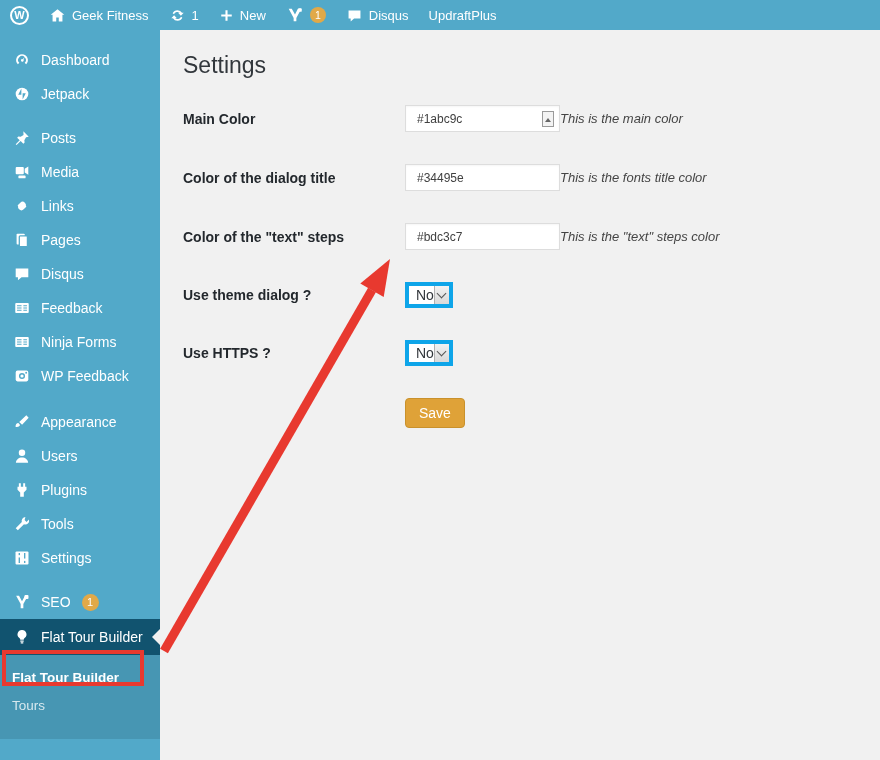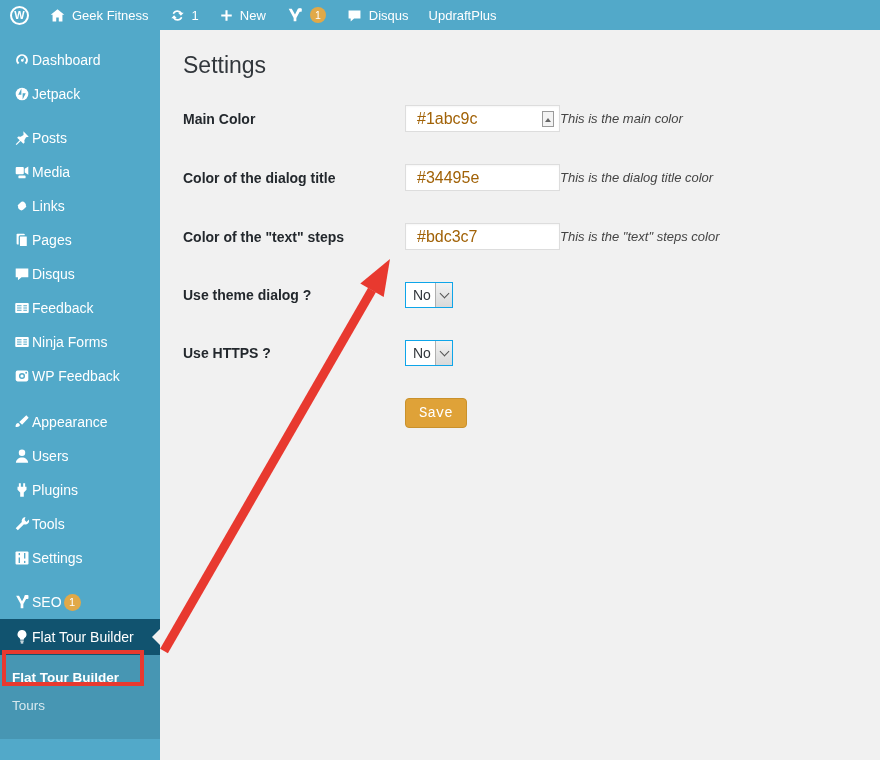--- a/index.html
+++ b/index.html
@@ -16,21 +16,21 @@
           display:flex; align-items:center; justify-content:center;
           font-weight:bold; font-size:11px; color:#fff; }
   .tb-badge { min-width:16px; height:16px; border-radius:50%; background:#e1a948;
               color:#fff; font-size:10.5px; display:flex; align-items:center;
               justify-content:center; padding:0 4px; }
 
   
   .sidebar { position:absolute; left:0; top:30px; width:160px; height:730px;
              background:#52a9c9; z-index:10; }
   .menu { padding-top:13px; }
-  .menu-item { height:34px; display:flex; align-items:center; 
+  .menu-item { height:34px; display:flex; align-items:center; gap:9px;
                padding-left:12px; color:#fff; font-size:14px; cursor:pointer; }
   .menu-item .mi-icon { width:20px; height:20px; display:flex; align-items:center; justify-content:center; flex:0 0 20px; }
   .menu-item svg { width:18px; height:18px; fill:#fff; }
   .menu-item.gap { margin-top:10px; }
   .menu-item.gap2 { margin-top:12px; }
   .menu-item.active { height:36px; background:#11536f; position:relative; }
   .menu-item.active::after { content:""; position:absolute; right:0; top:50%;
       margin-top:-8px; border:8px solid transparent; border-right-color:#f1f1f1; }
   .mi-badge { min-width:17px; height:17px; border-radius:50%; background:#e1a948;
               color:#fff; font-size:11px; display:flex; align-items:center;
@@ -42,40 +42,40 @@
 
   
   .content { position:absolute; left:160px; top:30px; width:720px; height:730px;
              background:#f1f1f1; padding:22px 0 0 23px; }
   h1.page-title { font-size:23px; font-weight:400; color:#32373c; margin-bottom:26px; }
   .row { display:flex; align-items:center; margin-bottom:32px; }
   .row-label { width:222px; font-size:14px; font-weight:bold; color:#23282d; flex:0 0 222px; }
   .row-field { display:flex; align-items:center; }
   .input-wrap { position:relative; }
   .input-wrap input { width:155px; height:27px; border:1px solid #ddd; background:#fff;
-      padding:0 24px 0 11px; font-size:16px; color:#a16207;
+      padding:0 24px 0 11px; font-size:12px; color:#404040;
       font-family:"Liberation Sans", sans-serif; box-shadow:inset 0 1px 2px rgba(0,0,0,.04); }
   .input-wrap.plain input { padding-right:12px; }
   .picker-chip { position:absolute; right:6px; top:50%; margin-top:-8px; width:12px; height:16px;
       border:1px solid #9a9a9a; background:#f3f3f3; display:flex; align-items:flex-end; justify-content:center; }
   .picker-chip::before { content:""; width:0; height:0; border:3px solid transparent;
       border-bottom:4px solid #666; margin-bottom:4px; }
   .help { font-style:italic; font-size:13px; color:#444; margin-left:0; white-space:nowrap; }
 
-  .select { width:48px; height:26px; border:1px solid #0ea5e9; background:#fff;
+  .select { width:48px; height:26px; border:4px solid #0ea5e9; background:#fff;
             display:flex; cursor:pointer; }
   .select .val { flex:1; font-size:14px; color:#32373c; display:flex; align-items:center; padding-left:7px; }
   .select .btn { width:17px; background:linear-gradient(#f2f2f2,#d9d9d9); border-left:1px solid #b0b0b0;
                  display:flex; align-items:center; justify-content:center; }
   .chev { width:7px; height:7px; border-right:1.6px solid #555; border-bottom:1.6px solid #555;
           transform:rotate(45deg); margin-top:-4px; }
 
   .save-btn { background:#dfa238; border:1px solid #c9912c; border-radius:4px;
               color:#fff; font-size:14px; padding:6px 13px; cursor:pointer;
-              font-family:Liberation Mono, monospace; }
+              font-family:Liberation Sans, sans-serif; }
 
   
   .red-box { position:absolute; left:2px; top:650px; width:142px; height:36px;
              border:4px solid #e8392f; z-index:40; pointer-events:none; }
   .arrow-overlay { position:absolute; left:0; top:0; width:880px; height:760px;
                    z-index:50; pointer-events:none; }
 </style>
 </head>
 <body>
 
@@ -298,21 +298,21 @@
         <div class="row-label">Main Color</div>
         <div class="row-field">
           <div class="input-wrap"><input type="text" value="#1abc9c" style=""><span class="picker-chip"></span></div>
           <span class="help">This is the main color</span>
         </div>
       </div>
       <div class="row">
         <div class="row-label">Color of the dialog title</div>
         <div class="row-field">
           <div class="input-wrap plain"><input type="text" value="#34495e" style=""></div>
-          <span class="help">This is the dialog title color</span>
+          <span class="help">This is the fonts title color</span>
         </div>
       </div>
       <div class="row">
         <div class="row-label">Color of the "text" steps</div>
         <div class="row-field">
           <div class="input-wrap plain"><input type="text" value="#bdc3c7" style=""></div>
           <span class="help">This is the "text" steps color</span>
         </div>
       </div>
       <div class="row">

